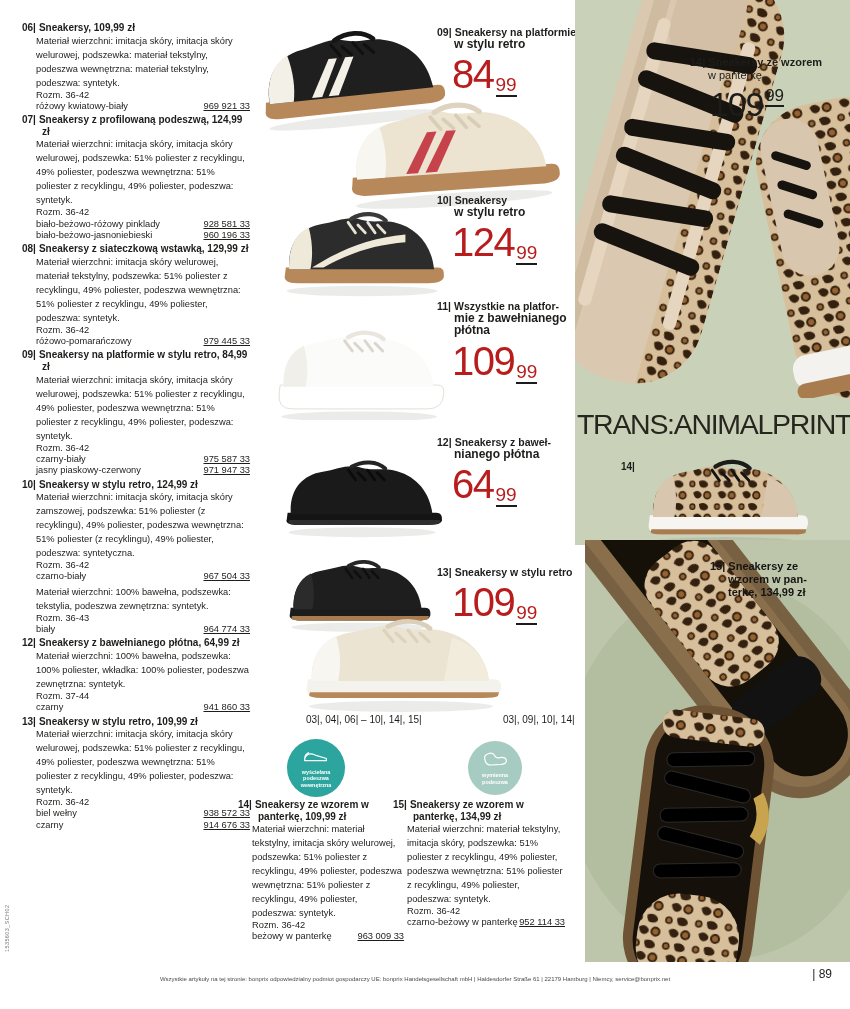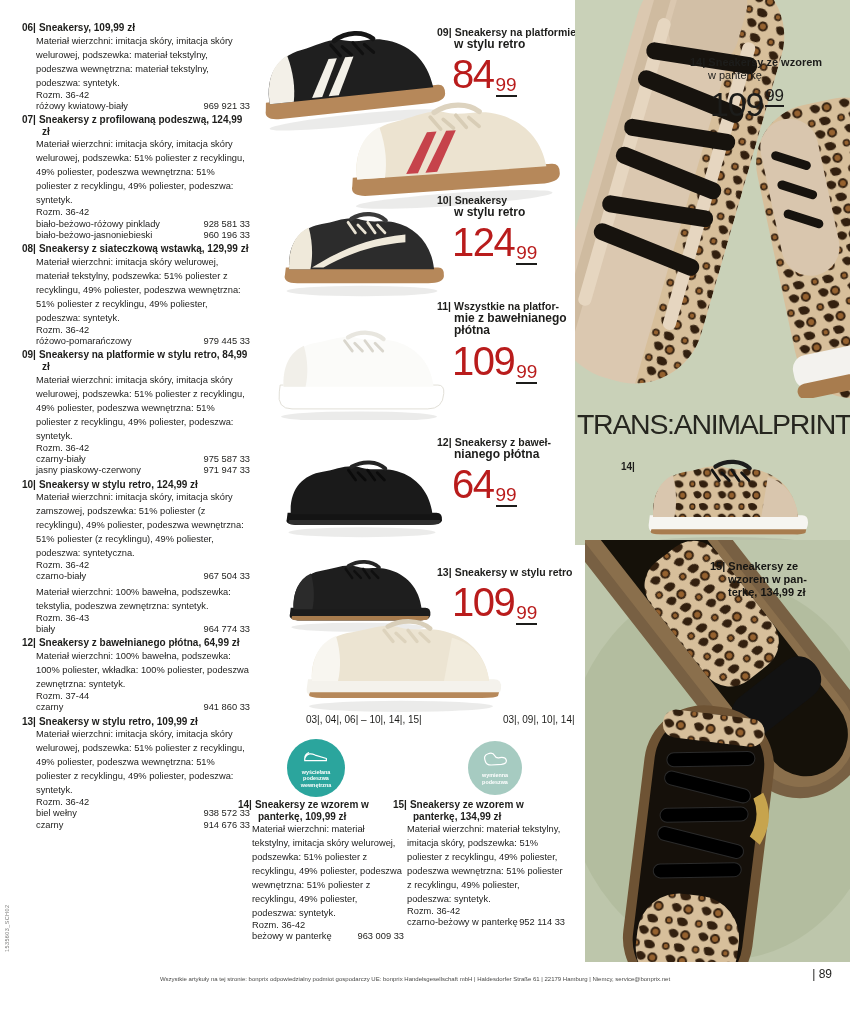--- a/index.html
+++ b/index.html
@@ -7,21 +7,21 @@
         font-family:"Liberation Sans", sans-serif;color:#1d1d1b;}
   
   .left-col{position:absolute;left:36px;top:22px;width:214px;}
   .product{margin-bottom:2px;}
   .p-title{font-size:10px;font-weight:bold;line-height:11.6px;padding-left:6px;text-indent:-20px;}
   .p-num{margin-right:3px;}
   .p-desc{font-size:9.3px;line-height:14px;}
   .p-size{font-size:9.3px;line-height:11.3px;}
   .c-row{display:flex;align-items:flex-end;font-size:9.3px;line-height:11.3px;}
   .c-name{max-width:138px;}
-  .c-code{margin-left:auto;white-space:nowrap;}
+  .c-code{margin-left:auto;white-space:nowrap;text-decoration:underline;}
   
   .shoe{position:absolute;}
   .shoe svg{width:100%;height:100%;display:block;}
   .tag{position:absolute;width:140px;}
   .t-label{font-size:10.5px;font-weight:bold;line-height:12.2px;}
   .t-num{margin-right:3px;}
   .t-more{font-size:12px;font-weight:bold;line-height:12.2px;padding-left:17px;}
   .t-price{display:flex;align-items:flex-end;margin-left:15px;margin-top:2px;
            font-size:40px;letter-spacing:-1.5px;color:#b91c1c;}
   .t-price .cents{font-size:19px;letter-spacing:0;margin-left:2px;margin-top:2px;

